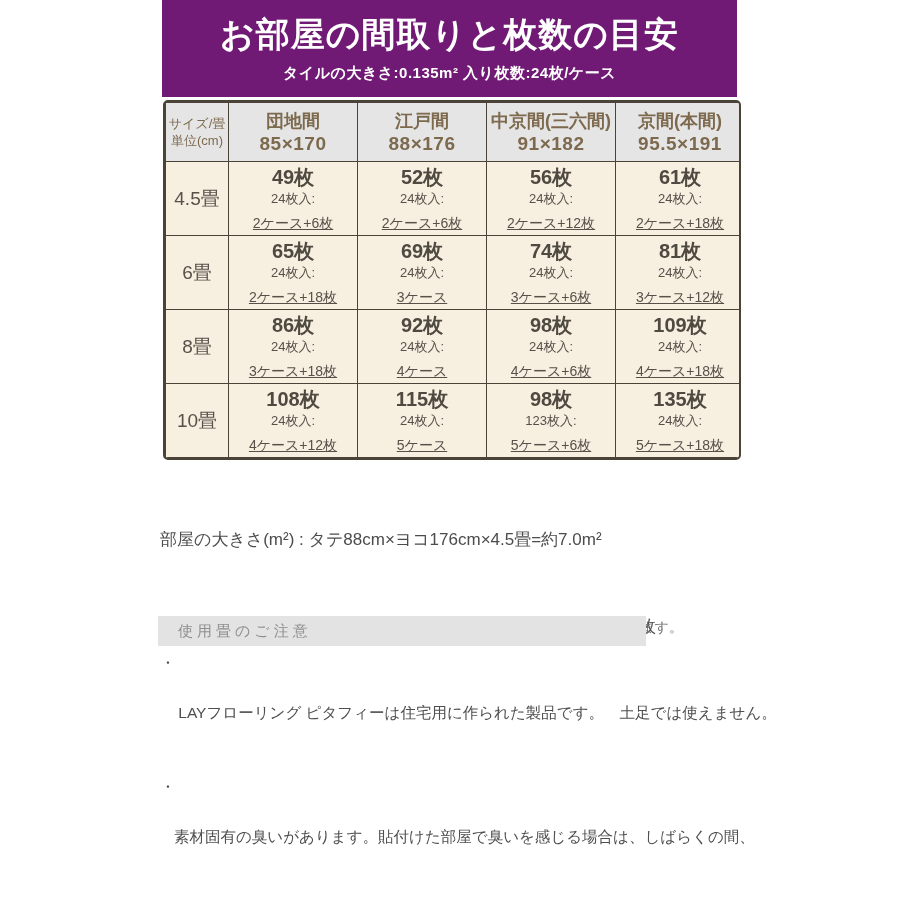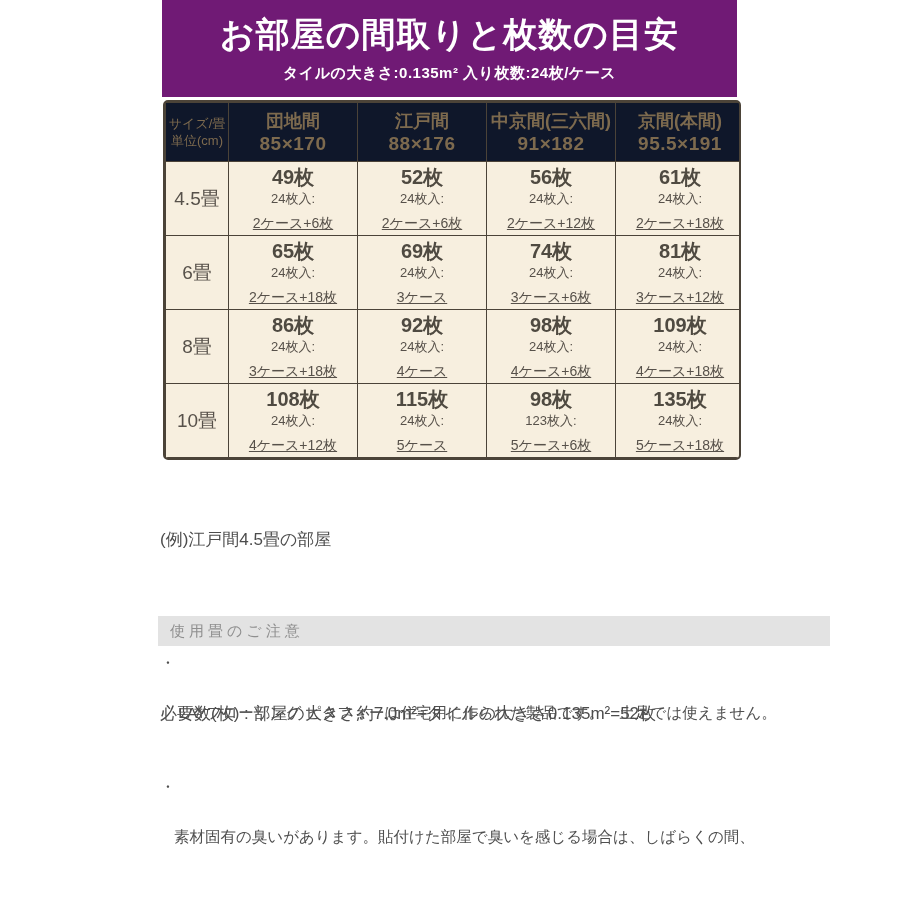--- a/index.html
+++ b/index.html
@@ -16,44 +16,44 @@
   }
   .band-title{font-size:34px;font-weight:bold;letter-spacing:1px;line-height:1.1;margin-top:2px;}
   .band-sub{font-size:15px;font-weight:bold;margin-top:10px;letter-spacing:.5px;}
   
   .tbl-wrap{
     position:absolute;left:163px;top:100px;width:574px;
     border:2px solid #4b4338;border-radius:5px;overflow:hidden;background:#4b4338;
   }
   table{border-collapse:collapse;table-layout:fixed;width:574px;}
   td{border:1px solid #4b4338;text-align:center;vertical-align:middle;padding:0;}
-  .hrow td{background:#0f172a;height:58px;color:#7d6a4e;}
+  .hrow td{background:#e5e5e5;height:58px;color:#7d6a4e;}
   .drow td{background:#f7efdf;height:73px;color:#57514a;}
   .corner{font-size:13px;line-height:17px;color:#7d6a4e;}
   .col-name{font-size:18px;font-weight:bold;line-height:22px;}
   .col-size{font-size:19px;font-weight:bold;line-height:23px;letter-spacing:.5px;}
   .row-label{font-size:19px;}
   .cell-count{font-size:20px;font-weight:bold;color:#4f4a41;line-height:24px;}
   .cell-pack{font-size:13px;line-height:17px;margin-top:1px;}
   .cell-cases{font-size:14px;line-height:18px;margin-top:7px;text-decoration:underline;}
   
   .example{
     position:absolute;left:160px;top:467px;width:640px;
     font-size:17px;line-height:29px;color:#4c4c4c;white-space:pre;
   }
   
   .notes{
     position:absolute;left:160px;top:557px;width:640px;
     font-size:14px;line-height:28px;color:#6f6f6f;white-space:pre;
   }
   
   .caution-bar{
-    position:absolute;left:158px;top:616px;width:672px;height:30px;
+    position:absolute;left:158px;top:616px;width:488px;height:30px;
     background:#e3e3e3;color:#8f8f8f;font-size:15px;letter-spacing:4px;
-    line-height:30px;padding-left:12px;box-sizing:border-box;
+    line-height:30px;padding-left:20px;box-sizing:border-box;
   }
   .bullets{
     position:absolute;left:160px;top:651px;width:700px;
     font-size:15.5px;line-height:24.8px;color:#4f4f4f;
   }
   .bullet-item{display:flex;}
   .bullet-marker{width:14px;flex:none;}
   .bullet-lines{flex:1;white-space:pre;}
 </style>
 </head>
@@ -191,21 +191,20 @@
       <div class="cell-count">135枚</div>
       <div class="cell-pack">24枚入:</div>
       <div class="cell-cases">5ケース+18枚</div>
     </td>
   </tr>
   </tbody>
 </table>
 </div>
 
 <div class="example">
-  <div>(例)江戸間4.5畳の部屋</div>
   <div>部屋の大きさ(m²) : タテ88cm×ヨコ176cm×4.5畳=約7.0m²</div>
   <div>必要数(枚) : 部屋の大きさ約7.0m²÷タイルの大きさ0.135m²=52枚</div>
 </div>
 
 <div class="notes">
   <div>※あくまでも目安です。部屋の大きさにより多少の誤差が生じる場合があります。</div>
 </div>
 
 <div class="caution-bar">
   <span>使用畳のご注意</span>

